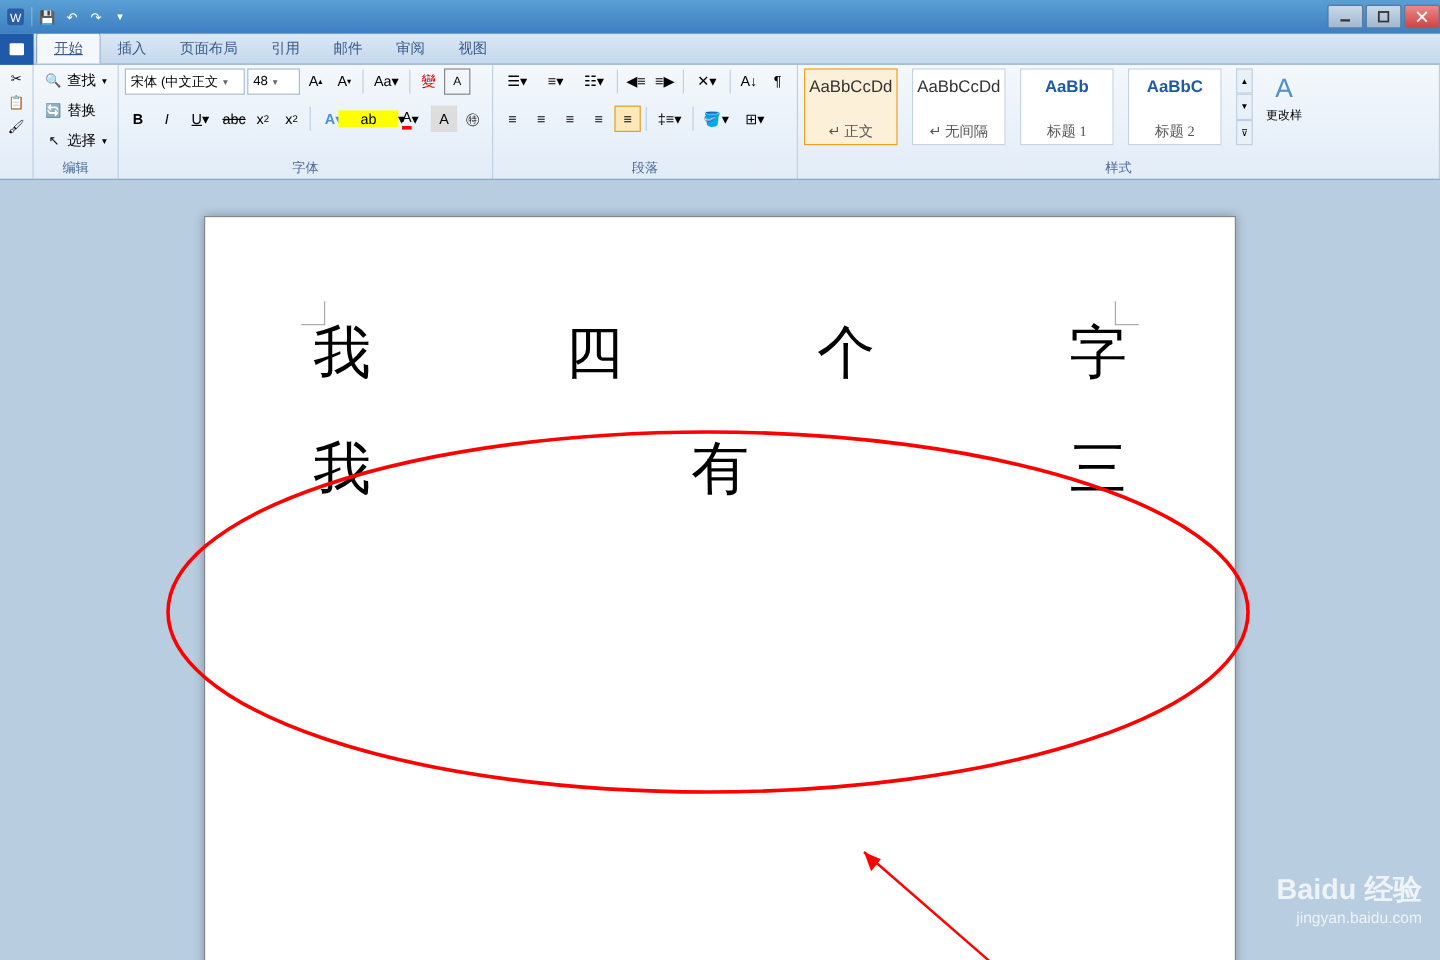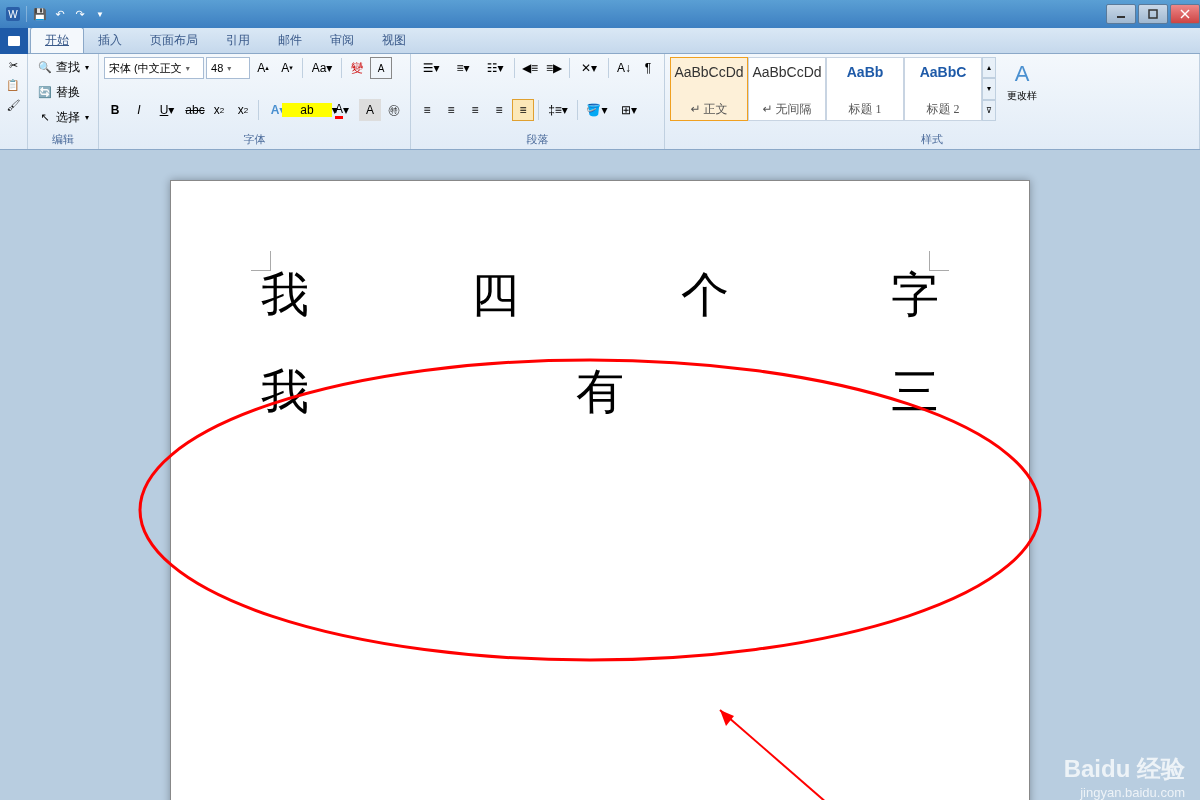--- a/index.html
+++ b/index.html
@@ -21,30 +21,30 @@
 
 .ribbon { height: 96px; background: linear-gradient(#f4f8fc, #e2ecf7); display: flex; border-bottom: 1px solid #8ba8c8; }
 .group { border-right: 1px solid #c0d0e0; padding: 3px 5px 2px; display: flex; flex-direction: column; }
 .group-content { flex: 1; display: flex; align-items: flex-start; gap: 2px; }
 .group-label { text-align: center; font-size: 11px; color: #4a6a9a; padding-top: 2px; }
 
 .edit-col { display: flex; flex-direction: column; gap: 4px; }
 .edit-item { display: flex; align-items: center; gap: 3px; padding: 2px 4px; white-space: nowrap; }
 .small-icon { width: 16px; height: 16px; display: inline-flex; align-items: center; justify-content: center; font-size: 11px; }
 
-.font-rows { display: flex; flex-direction: column; gap: 20px; }
+.font-rows { display: flex; flex-direction: column; gap: 9px; }
 .font-row { display: flex; align-items: center; gap: 2px; }
 .combo { border: 1px solid #a8bcd4; background: white; height: 22px; display: flex; align-items: center; padding: 0 4px; font-size: 11px; }
 .combo-arrow { margin-left: 4px; font-size: 8px; color: #666; }
 .rbtn { width: 22px; height: 22px; border: 1px solid transparent; display: inline-flex; align-items: center; justify-content: center; font-size: 12px; }
 .rbtn.wide { width: 30px; }
 .rbtn.selected { background: #fce8b8; border-color: #e0a030; }
 .sep { width: 1px; height: 20px; background: #c0d0e0; margin: 0 2px; }
 
-.styles-gallery { display: flex; gap: 0; }
+.styles-gallery { display: flex; gap: 12px; }
 .style-item { width: 78px; height: 64px; border: 1px solid #c8d4e2; background: white; display: flex; flex-direction: column; align-items: center; justify-content: space-between; padding: 6px 2px 2px; }
 .style-item.selected { border-color: #f0a020; background: #fdf0d8; }
 .style-preview { font-size: 14px; color: #333; }
 .style-name { font-size: 12px; color: #555; font-family: Liberation Serif, serif; }
 .style-large .style-preview { font-size: 14px; font-weight: bold; color: #1e5aa8; }
 .gallery-scroll { width: 14px; display: flex; flex-direction: column; }
 .gallery-scroll div { flex: 1; border: 1px solid #c0d0e0; background: #e8f0f8; display: flex; align-items: center; justify-content: center; font-size: 8px; }
 
 .change-styles { width: 48px; display: flex; flex-direction: column; align-items: center; justify-content: center; gap: 2px; padding: 4px; }
 
@@ -54,21 +54,21 @@
 .doc-line { font-family: "SimSun", serif; font-size: 48px; color: #000; display: flex; justify-content: space-between; margin-bottom: 30px; line-height: 1.4; }
 .doc-line span { display: inline-block; }
 .corner { position: absolute; width: 20px; height: 20px; }
 .corner.tl { top: 70px; left: 80px; border-left: 1px solid #aaa; border-top: 1px solid #aaa; transform: rotate(180deg); }
 .corner.tr { top: 70px; right: 80px; border-right: 1px solid #aaa; border-top: 1px solid #aaa; transform: rotate(180deg); }
 
 .annotation { position: absolute; pointer-events: none; }
 .ellipse-svg { position: absolute; top: 200px; left: 130px; }
 .arrow-svg { position: absolute; top: 550px; left: 700px; }
 
-.watermark { position: absolute; right: 15px; bottom: 0; color: rgba(255,255,255,0.75); font-size: 14px; text-align: right; }
+.watermark { position: absolute; right: 15px; bottom: 28px; color: rgba(255,255,255,0.75); font-size: 14px; text-align: right; }
 .watermark .brand { font-size: 24px; font-weight: bold; }
 .watermark .url { font-size: 13px; }
 </style>
 </head>
 <body>
 
 <div class="titlebar">
   <div class="qat">
     <span class="qat-icon">
         <svg width="16" height="16">

